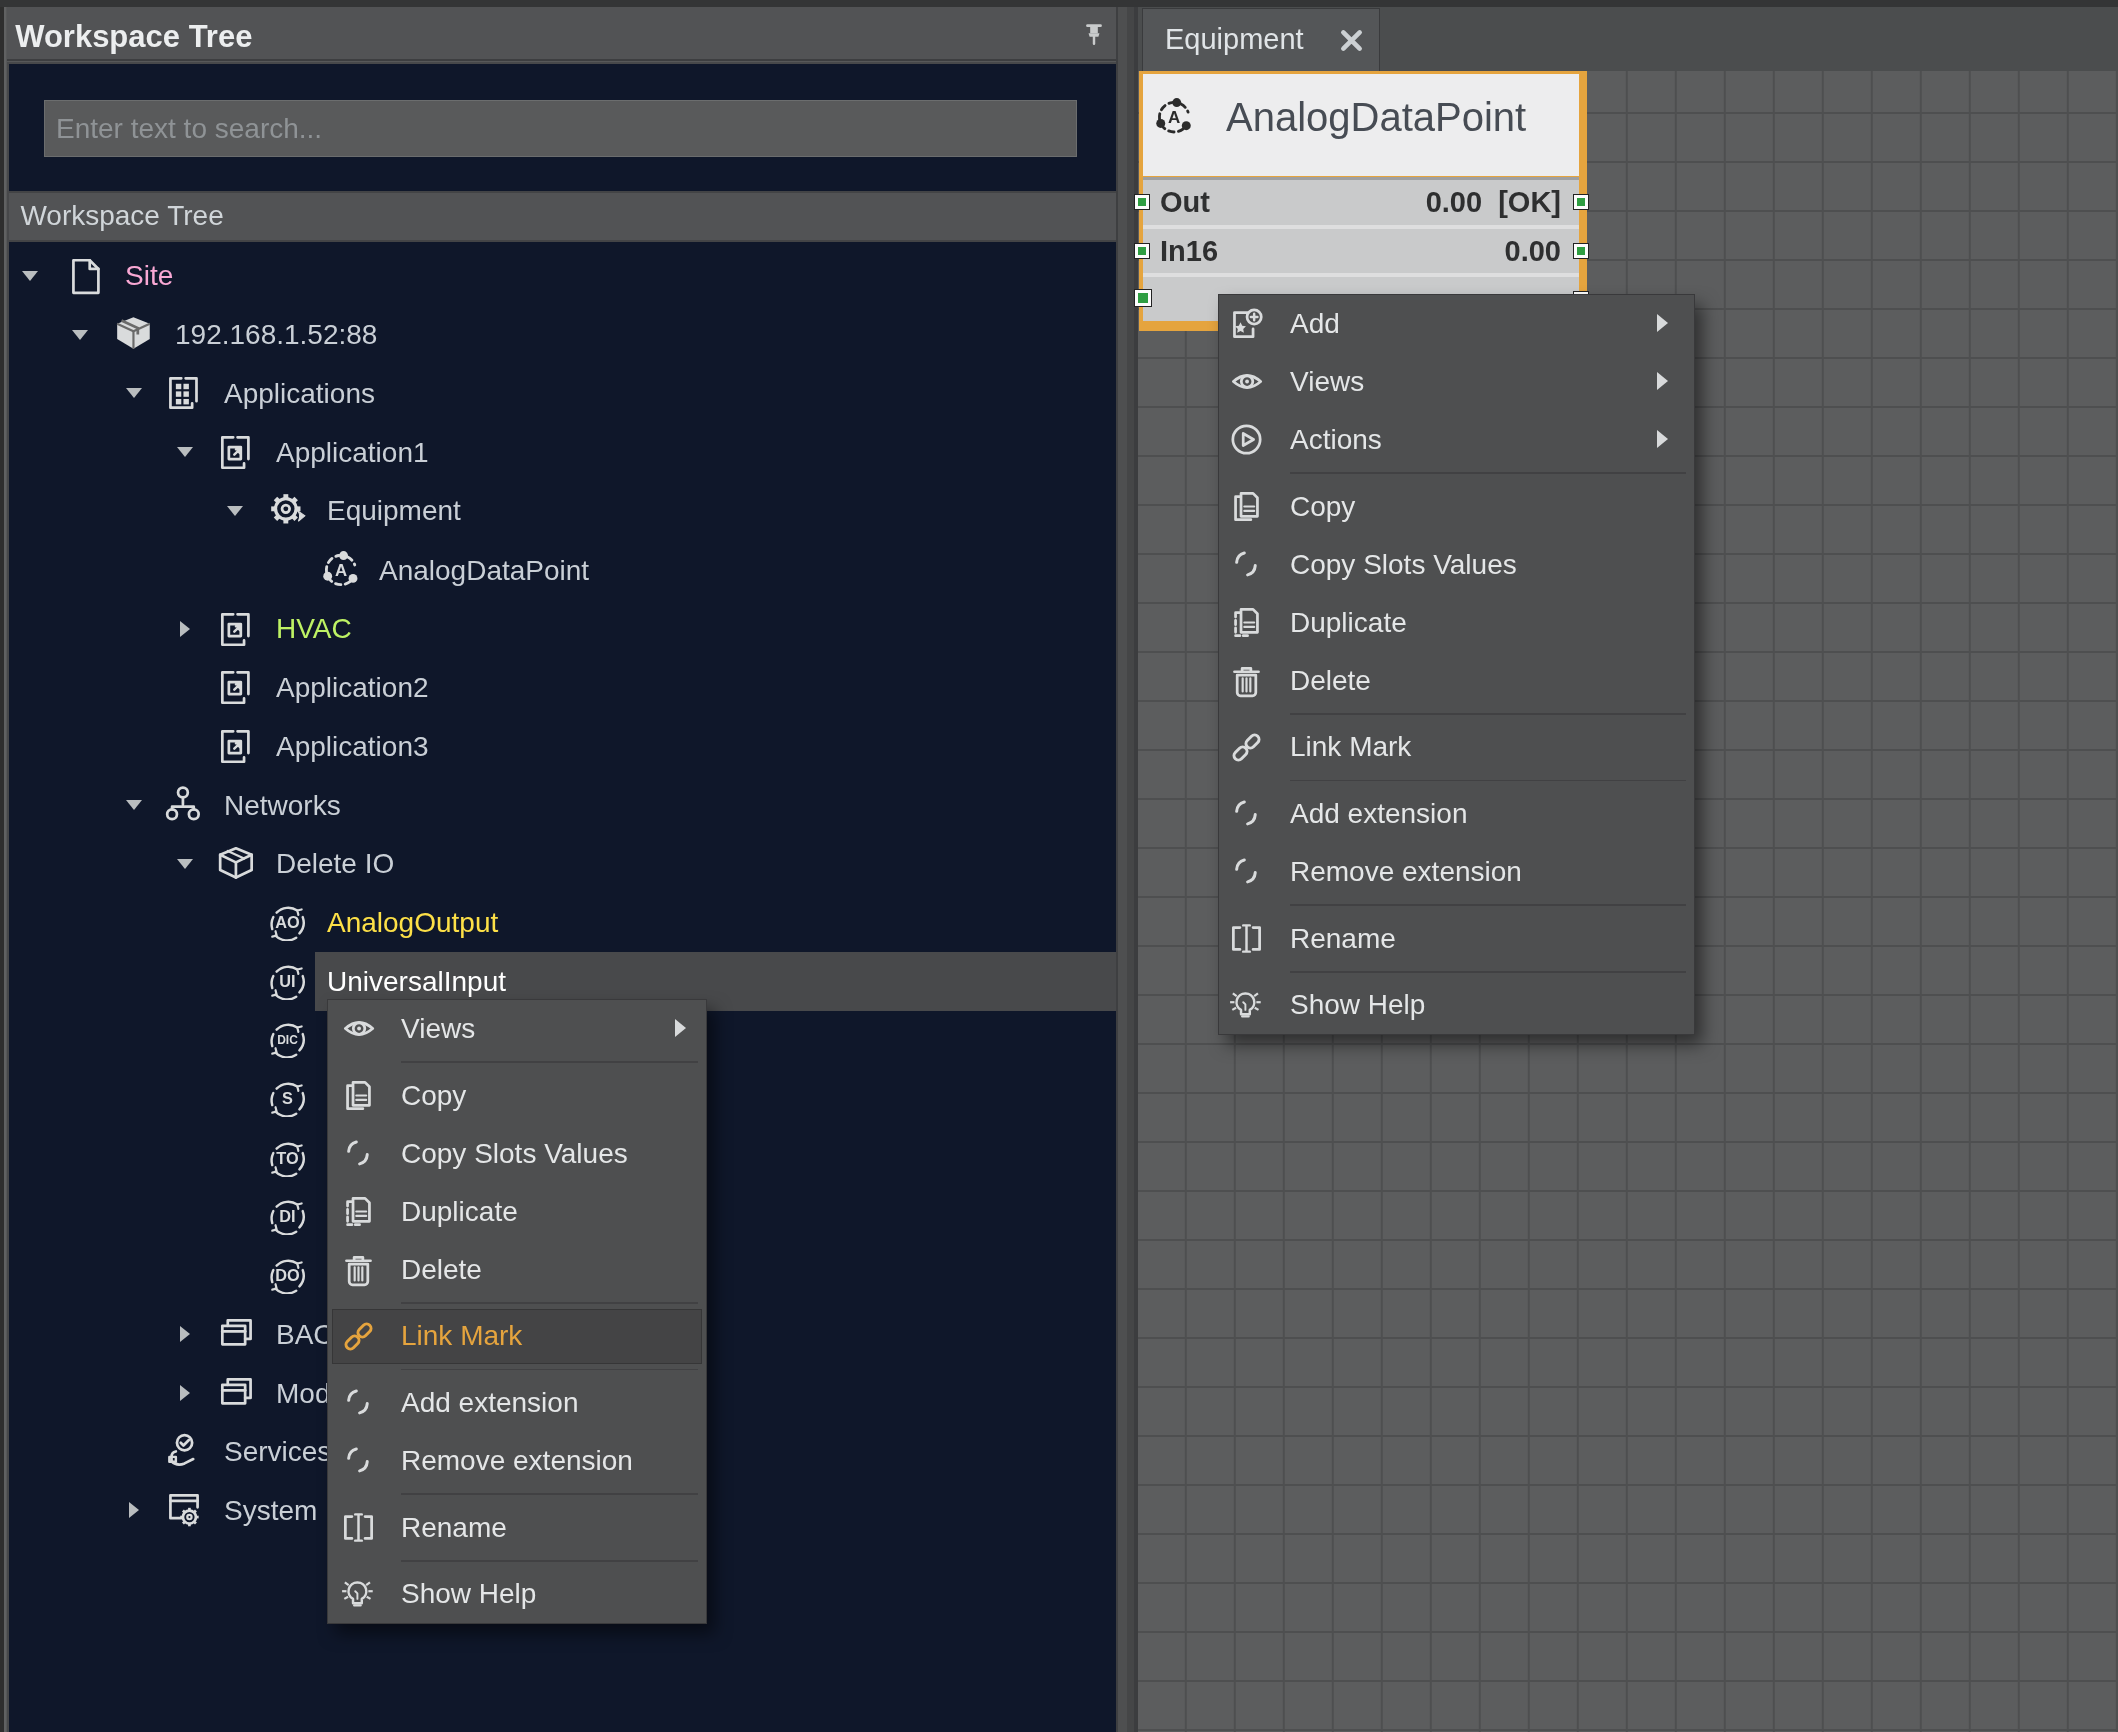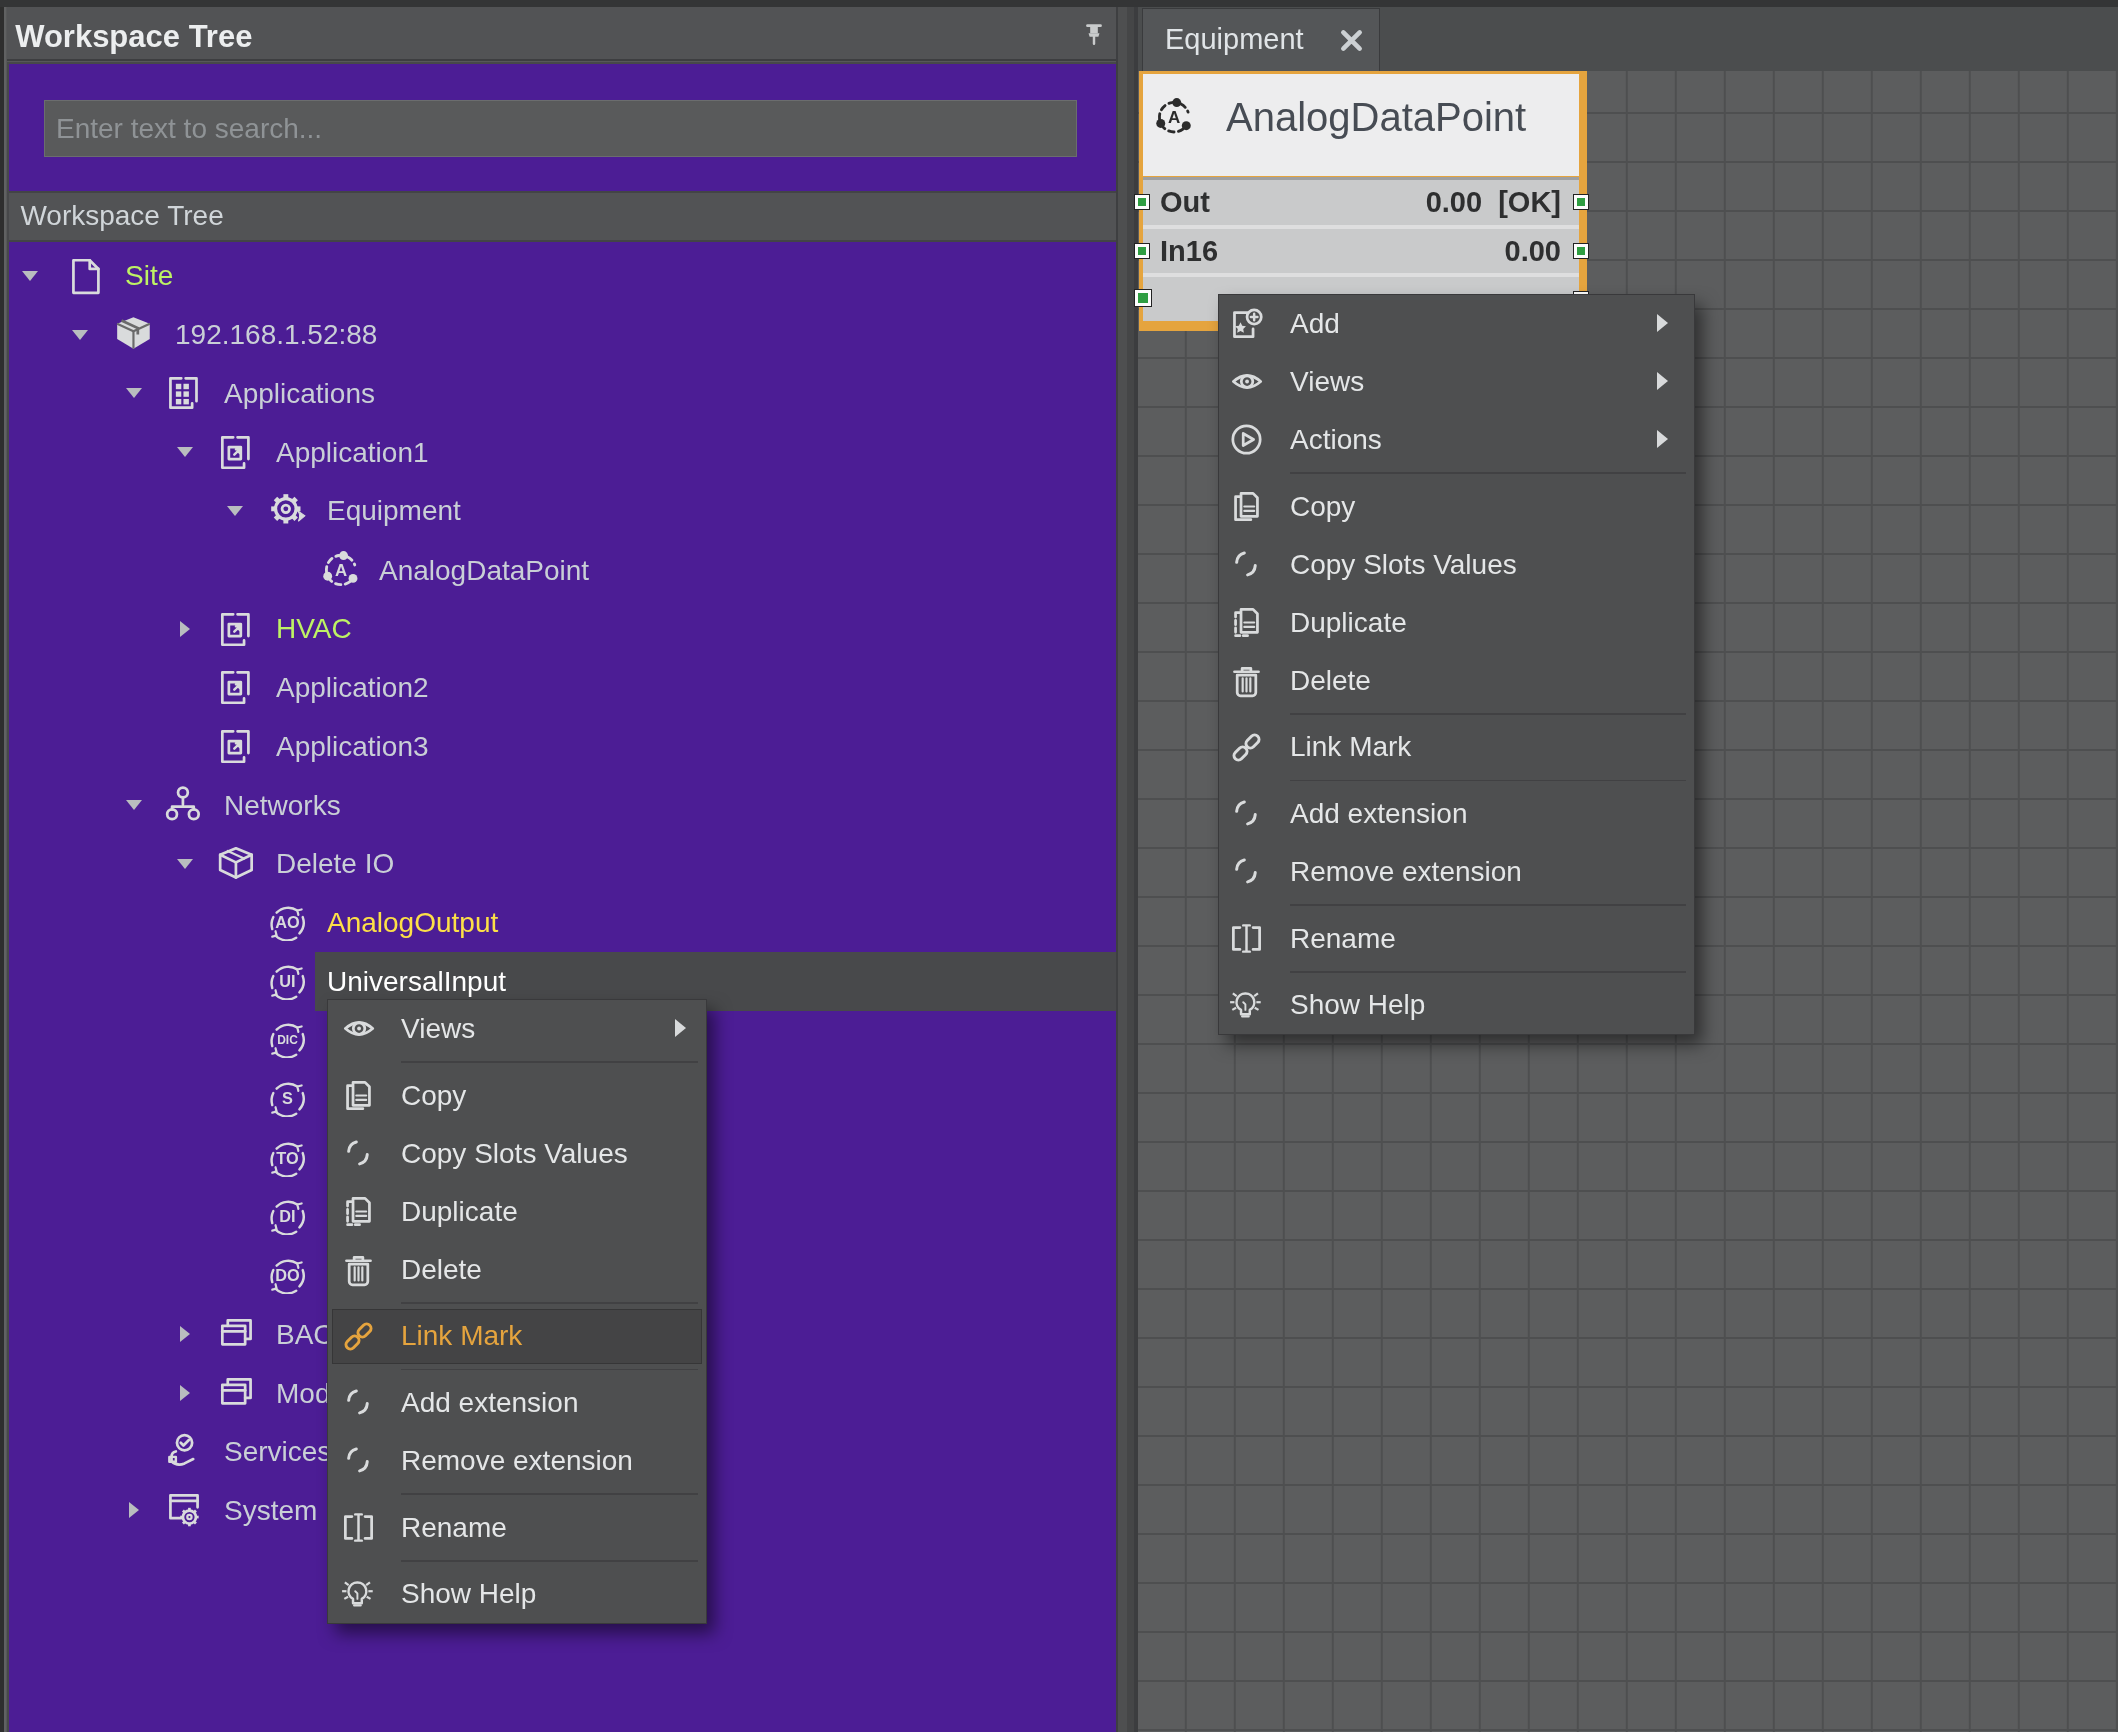--- a/index.html
+++ b/index.html
@@ -12,35 +12,35 @@
 <div class="abs" style="left:3.8px;top:0;width:2.7px;height:1733px;background:#606162"></div>
 <div class="abs" style="left:6.5px;top:0;width:1116px;height:54px;background:#525355;border-bottom:2.7px solid #3d3e40">
 <div class="abs" style="left:8.7px;top:12px;font-size:31px;font-weight:bold;color:#eceeef;">Workspace Tree</div>
 <svg width="22" height="24" viewBox="0 0 40 44" style="position:absolute;left:1076px;top:16.3px">
         <path d="M8 5 h24" style="fill:none;stroke:#c9cbcc;stroke-width:5;stroke-linecap:round;stroke-linejoin:round"></path>
         <rect x="13" y="5" width="14" height="14" fill="#c9cbcc"></rect>
         <path d="M10 19 h20 l-2 6 h-16 z" fill="#c9cbcc"></path>
         <path d="M20 25 v13" style="fill:none;stroke:#c9cbcc;stroke-width:4.5;stroke-linecap:round;stroke-linejoin:round"></path>
       </svg>
 </div>
-<div class="abs" style="left:7px;top:55px;width:1112px;height:1671px;background:#4c1d95;border-left:2.2px solid #47484a;border-right:2.7px solid #47484a;border-top:2.2px solid #47484a">
+<div class="abs" style="left:7px;top:55px;width:1112px;height:1671px;background:#0f172a;border-left:2.2px solid #47484a;border-right:2.7px solid #47484a;border-top:2.2px solid #47484a">
 <div class="abs" style="left:35px;top:36px;width:1033px;height:57px;background:#595a5b;border:1.6px solid #6b6d6e"></div>
 <div class="abs tl" style="left:47px;top:36px;height:57px;line-height:57px;color:#8f9396;font-size:28px;">Enter text to search...</div>
 <div class="abs" style="left:0;top:127px;width:1107px;height:51px;background:#525355;border-top:2.2px solid #434446;border-bottom:2.2px solid #434446">
 <div class="abs" style="left:11.4px;top:0;height:46px;line-height:46px;font-size:28px;color:#d0d5d9">Workspace Tree</div>
 </div>
 </div>
 </div>
 <div class="abs" style="left:315px;top:952px;width:801px;height:59px;background:#48494b"></div>
 <div class="abs" style="left:22px;top:271px;width:0;height:0;border-left:8.2px solid transparent;border-right:8.2px solid transparent;border-top:10.3px solid #b9bdbf;"></div>
 <svg width="38" height="38" viewBox="0 0 70 70" style="position:absolute;left:68px;top:257px">
     <path d="M10 6 h30 l16 16 v44 H10 z" style="fill:none;stroke:#d9dbdc;stroke-width:5;stroke-linecap:round;stroke-linejoin:round"></path>
     <path d="M40 6 v16 h16" style="fill:none;stroke:#d9dbdc;stroke-width:5;stroke-linecap:round;stroke-linejoin:round"></path>
   </svg>
-<div class="abs tl" style="left:125px;top:246px;height:59px;line-height:59px;color:#bef264;">Site</div>
+<div class="abs tl" style="left:125px;top:246px;height:59px;line-height:59px;color:#f9a8d4;">Site</div>
 <div class="abs" style="left:72px;top:330px;width:0;height:0;border-left:8.2px solid transparent;border-right:8.2px solid transparent;border-top:10.3px solid #b9bdbf;"></div>
 <svg width="38" height="38" viewBox="0 0 70 70" style="position:absolute;left:115px;top:315px">
     <polygon points="34,4 64,16 64,44 34,62 4,44 4,16" fill="#d9dbdc"></polygon>
     <polyline points="4,16 34,30 64,16" fill="none" stroke="#6a6a6a" stroke-width="4"></polyline>
     <line x1="34" y1="30" x2="34" y2="62" stroke="#6a6a6a" stroke-width="4"></line>
     <polyline points="12,10 42,24 42,36" fill="none" stroke="#6a6a6a" stroke-width="5"></polyline>
   </svg>
 <div class="abs tl" style="left:175px;top:305px;height:59px;line-height:59px;color:#c9cfd6;">192.168.1.52:88</div>
 <div class="abs" style="left:126px;top:388px;width:0;height:0;border-left:8.2px solid transparent;border-right:8.2px solid transparent;border-top:10.3px solid #b9bdbf;"></div>
 <svg width="38" height="38" viewBox="0 0 70 70" style="position:absolute;left:165px;top:374px">

